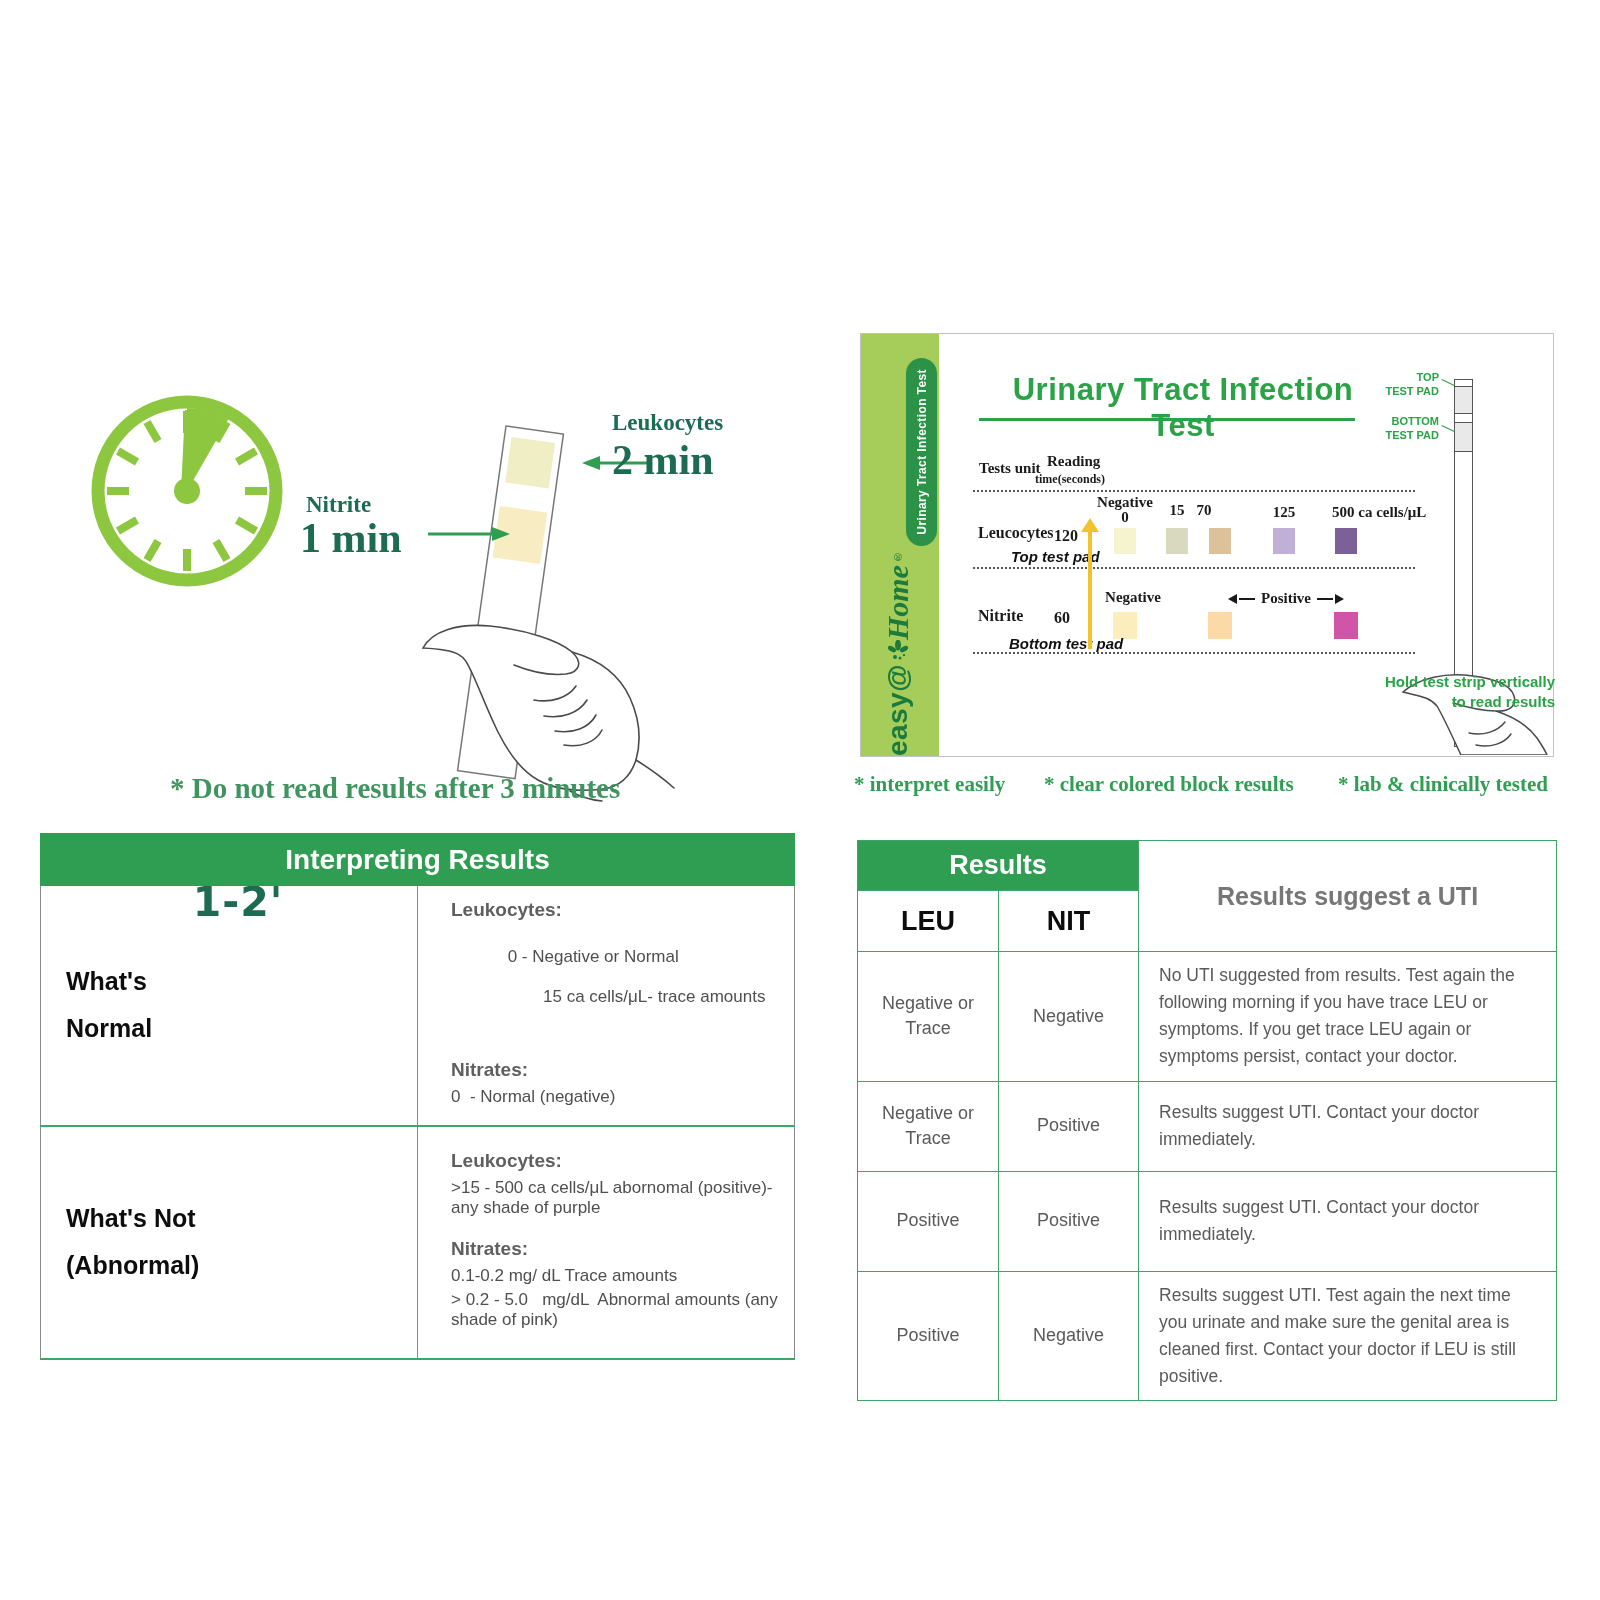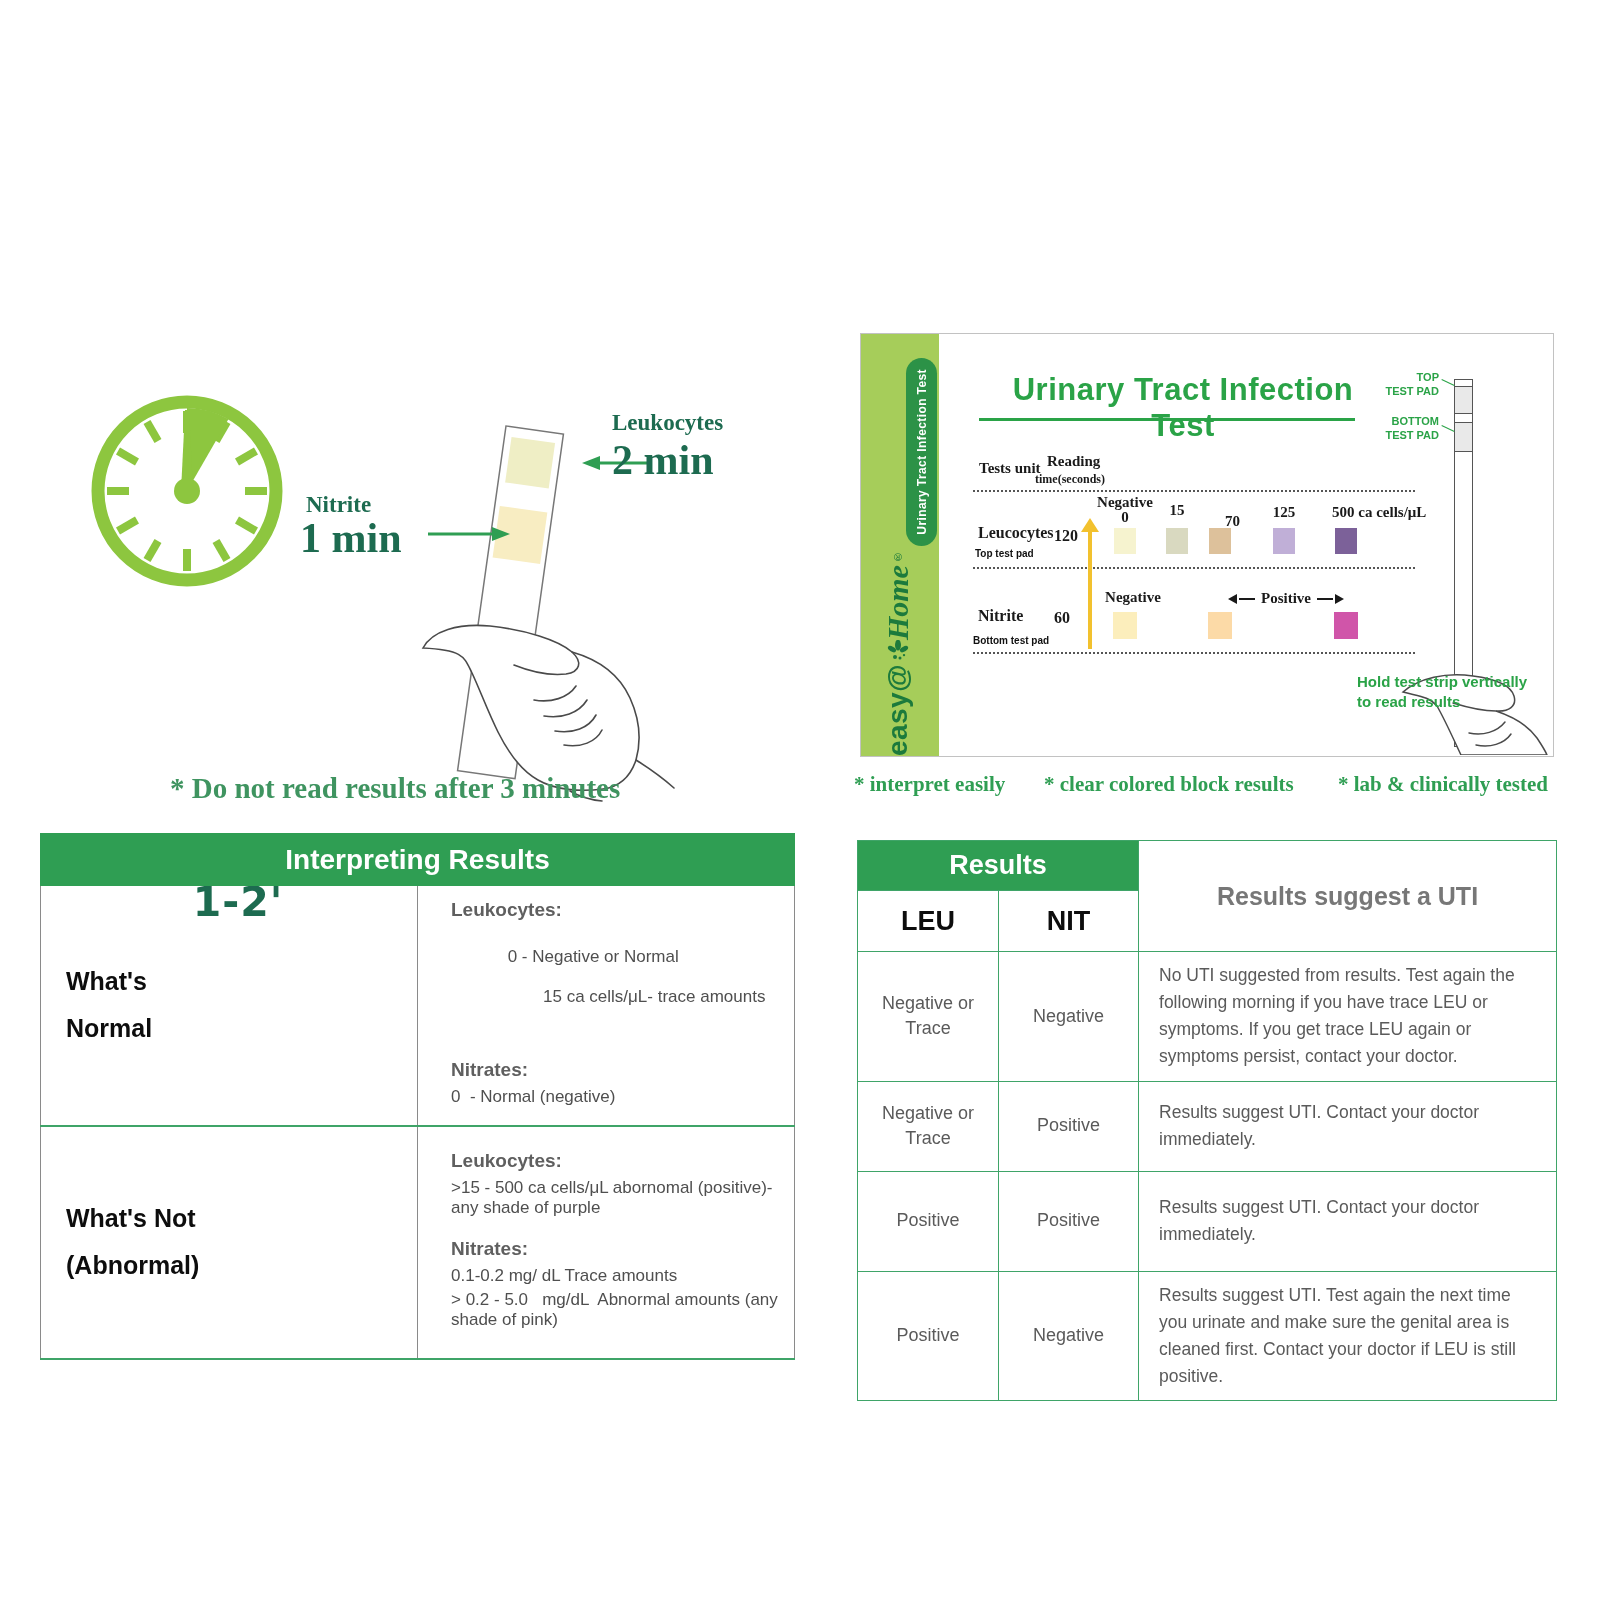--- a/index.html
+++ b/index.html
@@ -35,34 +35,34 @@
         color:#1c7a3c;display:flex;align-items:center;}
   .brand-easy{font-weight:bold;font-size:28px;letter-spacing:.5px;}
   .brand-home{font-family:"Liberation Serif",serif;font-style:italic;font-weight:bold;font-size:30px;}
   .brand-reg{font-size:11px;margin-top:2px;}
   .box-title{left:116px;top:38px;width:412px;text-align:center;
         font-weight:bold;font-size:31px;color:#2aa347;letter-spacing:.5px;}
   .title-underline{left:118px;top:84px;width:376px;height:3px;background:#2aa347;}
 
   .chs{font-family:"Liberation Serif",serif;font-weight:bold;color:#1a1a1a;} 
   .dotted{border-top:2px dotted #555;height:0;}
-  .pad-note{font-weight:bold;font-size:10px;color:#111;}
+  .pad-note{font-style:italic;font-weight:bold;font-size:15px;color:#111;margin-left:36px;}
   .cblock{width:22px;height:26px;}
   .pos-row{display:flex;align-items:center;gap:2px;}
   .pos-line{width:16px;height:2px;background:#1a1a1a;}
   .tri-l{width:0;height:0;border-top:5px solid transparent;border-bottom:5px solid transparent;border-right:9px solid #1a1a1a;}
   .tri-r{width:0;height:0;border-top:5px solid transparent;border-bottom:5px solid transparent;border-left:9px solid #1a1a1a;}
   .ya-shaft{left:227px;top:197px;width:4px;height:118px;background:#f2c12e;}
   .ya-head{left:220px;top:184px;width:0;height:0;border-left:9px solid transparent;border-right:9px solid transparent;border-bottom:14px solid #f2c12e;}
 
   .box-strip{left:593px;top:45px;width:17px;height:366px;background:#fff;border:1.5px solid #555;}
   .box-pad{left:0;width:100%;background:#e9e9e9;border-top:1px solid #555;border-bottom:1px solid #555;}
   .pad-label{color:#2aa347;font-weight:bold;font-size:11px;line-height:1.3;text-align:right;}
   .connector{width:14px;height:0;border-top:1.5px solid #2aa347;transform:rotate(25deg);}
-  .hold-text{left:496px;top:338px;width:198px;text-align:left;
+  .hold-text{left:496px;top:338px;width:198px;text-align:right;
         color:#2aa347;font-weight:bold;font-size:15px;line-height:1.35;}
 
   .bullet{top:772px;font-family:"Liberation Serif",serif;font-weight:bold;font-size:21px;color:#2f9e53;}
 
   
   table{border-collapse:collapse;table-layout:fixed;}
   .itable{left:40px;top:833px;width:755px;}
   .itable table{width:755px;}
   .itable .ihead{background:#2f9e53;color:#fff;font-weight:bold;font-size:28px;text-align:center;height:49px;border:1px solid #2f9e53;}
   .itable td{border-left:1px solid #8a8a8a;border-right:1px solid #8a8a8a;vertical-align:middle;}
@@ -180,21 +180,21 @@
     <div class="abs chs" style="left:118px;top:126px;font-size:15px;">Tests unit</div>
     <div class="abs chs" style="left:186px;top:119px;font-size:15px;">Reading</div>
     <div class="abs chs" style="left:174px;top:138px;font-size:12px;">time(seconds)</div>
     <div class="abs dotted" style="left:112px;top:156px;width:442px;"></div>
 
     <div class="abs chs" style="left:228px;top:161px;width:72px;text-align:center;font-size:15px;line-height:1.0;">
       <div>Negative</div>
       <div>0</div>
     </div>
     <div class="abs chs" style="left:301px;top:168px;width:30px;text-align:center;font-size:15px;">15</div>
-    <div class="abs chs" style="left:364px;top:168px;width:30px;text-align:left;font-size:15px;margin-top:11px;">70</div>
+    <div class="abs chs" style="left:328px;top:168px;width:30px;text-align:center;font-size:15px;">70</div>
     <div class="abs chs" style="left:403px;top:170px;width:40px;text-align:center;font-size:15px;">125</div>
     <div class="abs chs" style="left:471px;top:170px;width:130px;font-size:15px;">500 ca cells/μL</div>
 
     <div class="abs chs" style="left:117px;top:190px;font-size:16px;">Leucocytes</div>
     <div class="abs chs" style="left:193px;top:193px;font-size:16px;">120</div>
     <div class="abs cblock" style="left: 253px; top: 194px; background: rgb(246, 243, 207);"></div>
     <div class="abs cblock" style="left: 305px; top: 194px; background: rgb(217, 217, 192);"></div>
     <div class="abs cblock" style="left: 348px; top: 194px; background: rgb(221, 193, 155);"></div>
     <div class="abs cblock" style="left: 412px; top: 194px; background: rgb(192, 175, 215);"></div>
     <div class="abs cblock" style="left: 474px; top: 194px; background: rgb(124, 97, 153);"></div>

